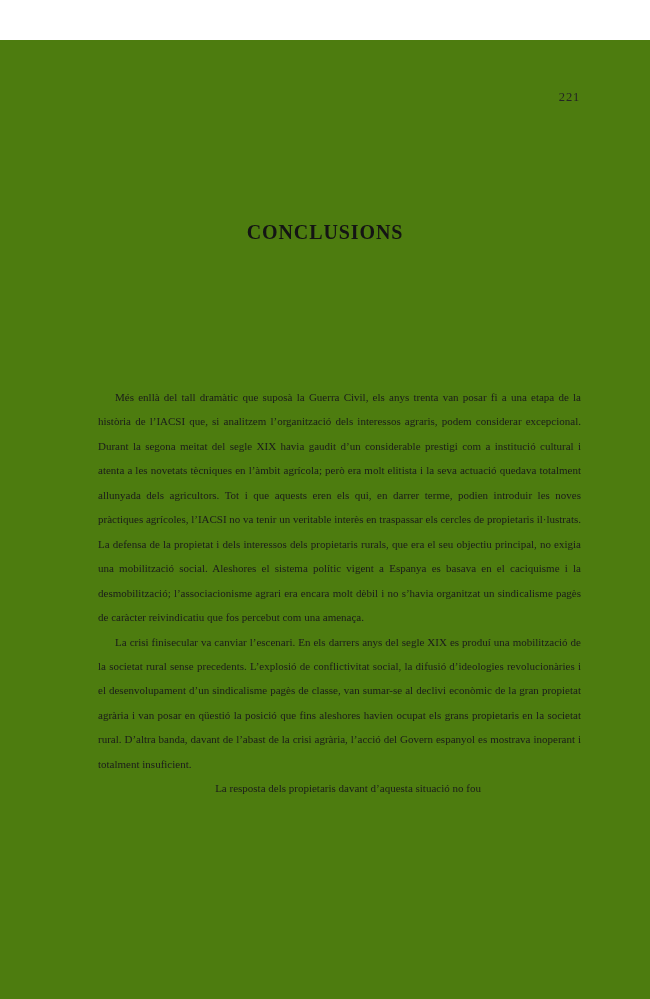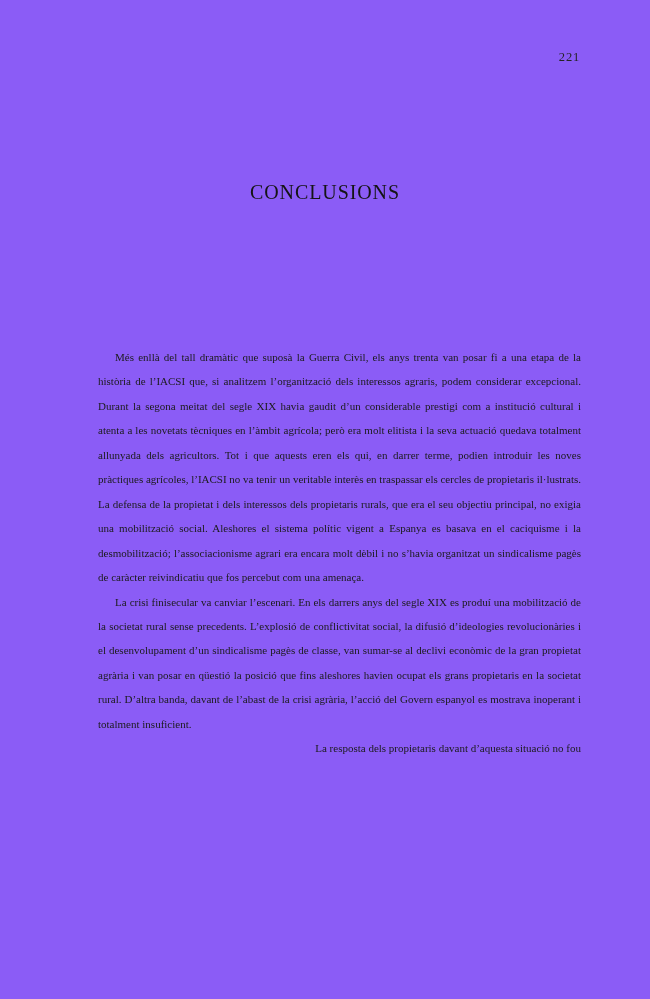--- a/index.html
+++ b/index.html
@@ -11,41 +11,42 @@
     width: 650px;
     height: 999px;
     position: relative;
     font-family: "Liberation Serif", "DejaVu Serif", serif;
     color: #1a1a1a;
     overflow: hidden;
   }
   .page {
     position: absolute;
     inset: 0;
-    background: #8b5cf6;
+    background: #4d7c0f;
+    margin-top: 40px;
   }
   .folio {
     position: absolute;
     top: 50px;
     left: 0;
     right: 70px;
     text-align: right;
     font-size: 12.5px;
     letter-spacing: 0.8px;
     color: #242424;
     font-family: "Liberation Serif", "DejaVu Serif", serif;
   }
   .chapter-title {
     position: absolute;
     top: 168px;
     left: 0;
     right: 0;
     text-align: center;
     font-size: 20px;
-    font-weight: normal;
+    font-weight: bold;
     letter-spacing: 0.9px;
     color: #141414;
   }
   .body-text {
     position: absolute;
     top: 345px;
     left: 98px;
     width: 483px;
     font-size: 11px;
     line-height: 24.45px;
@@ -53,21 +54,21 @@
     text-justify: inter-word;
     color: #1b1b1b;
     hyphens: none;
   }
   .body-text p {
     margin: 0;
     text-indent: 1.55em;
     text-align: justify;
   }
   .body-text p.last-clipped {
-    text-align: right;
+    text-align: center;
   }
 </style>
 </head>
 <body>
 
 <div class="page">
 
   <div class="folio">221</div>
 
   <h1 class="chapter-title">CONCLUSIONS</h1>

